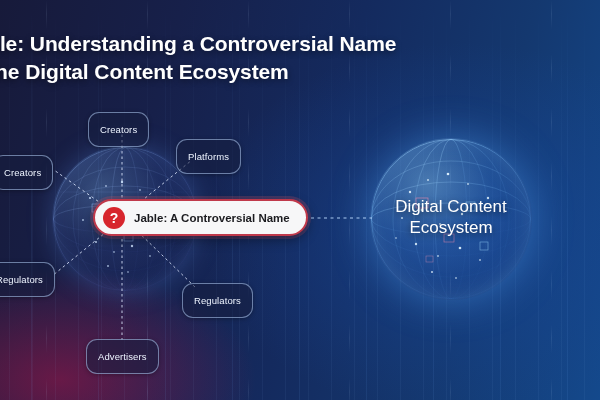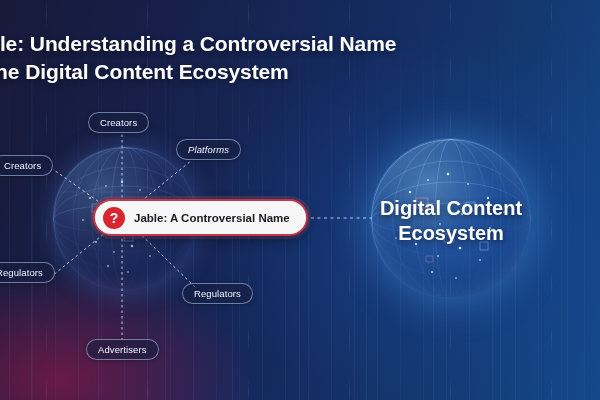--- a/index.html
+++ b/index.html
@@ -82,21 +82,21 @@
   }
   .globe svg { display:block; }
 
   
   .links { position:absolute; inset:0; pointer-events:none; z-index:5; }
 
   
   .pill {
     position:absolute;
     display:flex; align-items:center; justify-content:center;
-    height:21px;
+    height:35px;
     padding:0 11px;
     border:1px solid rgba(178,205,245,0.55);
     border-radius:11px;
     background:rgba(22,30,62,0.55);
     color:#eef4ff;
     font-size:9.5px;
     letter-spacing:.1px;
     white-space:nowrap;
     z-index:7;
     box-shadow:0 1px 4px rgba(0,0,0,.3);
@@ -134,22 +134,22 @@
     white-space:nowrap;
   }
 
   
   .globe-label {
     position:absolute;
     left:370px; top:196px;
     width:162px;
     text-align:center;
     color:#ffffff;
-    font-size:20px;
-    font-weight:bold;
+    font-size:17px;
+    font-weight:normal;
     line-height:1.26;
     text-shadow:0 2px 7px rgba(0,0,0,.6);
     z-index:8;
     white-space:pre-line;
   }
 </style>
 </head>
 <body>
 
 <div id="stage">
@@ -263,21 +263,21 @@
       <line x1="116" y1="224" x2="52" y2="276"></line>
       <line x1="130" y1="224" x2="196" y2="288"></line>
       <line x1="122" y1="228" x2="122" y2="340"></line>
     </g>
     <line x1="272" y1="218" x2="372" y2="218" stroke="#bcdcff" stroke-width="1.2" stroke-dasharray="3 3.5" opacity="0.9"></line>
   </svg>
 
   <div class="pill" style="left:88px;  top:112px;">
     <span>Creators</span>
   </div>
-  <div class="pill" style="left:176px; top:139px;font-style:italic;">
+  <div class="pill" style="left:176px; top:139px;">
     <span>Platforms</span>
   </div>
   <div class="pill" style="left:-8px;  top:155px;">
     <span>Creators</span>
   </div>
   <div class="pill" style="left:-16px; top:262px;">
     <span>Regulators</span>
   </div>
   <div class="pill" style="left:182px; top:283px;">
     <span>Regulators</span>

